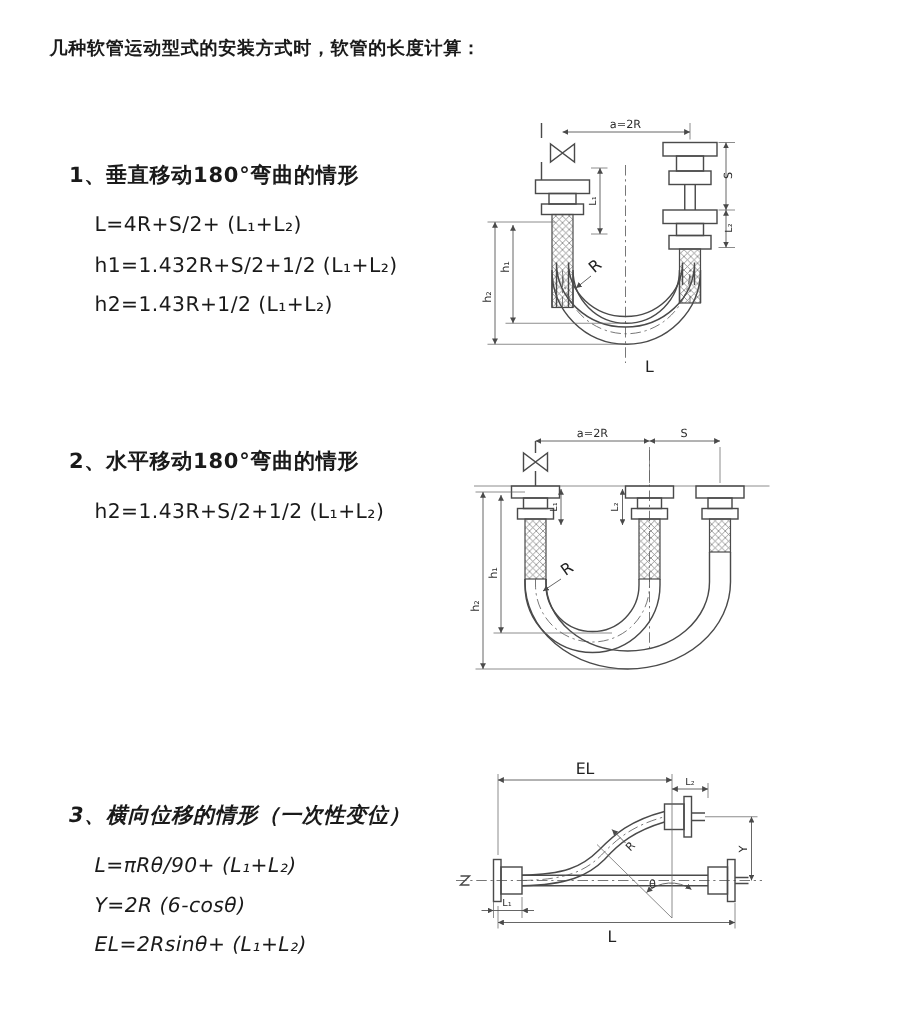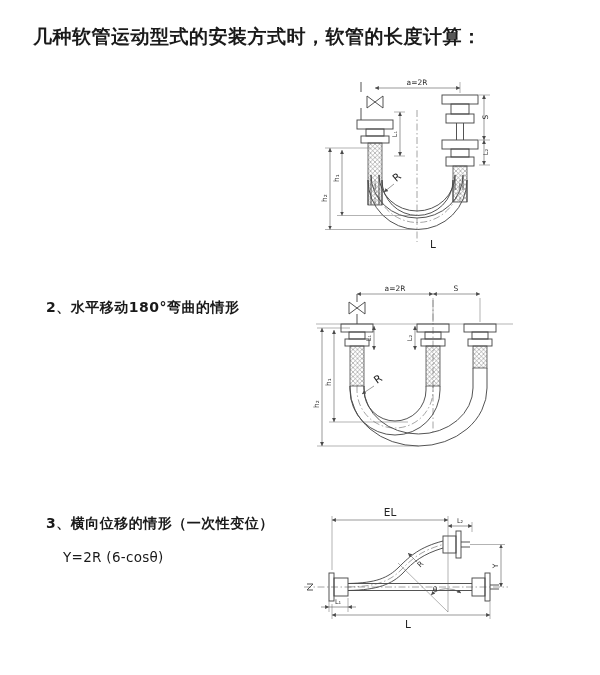--- a/index.html
+++ b/index.html
@@ -1,26 +1,26 @@
 <!DOCTYPE html>
 <html><head>
 <meta charset="utf-8">
 <style>
   html,body{margin:0;padding:0;background:#ffffff;}
   .page{
     position:relative;width:600px;height:675px;background:#ffffff;overflow:hidden;
     font-family:"DejaVu Sans","Liberation Sans",sans-serif;color:#1a1a1a;
   }
-  .doc-title{position:absolute;left:33px;top:24px;font-size:19px;font-weight:600;letter-spacing:.5px;font-family:Liberation Mono, monospace;}
+  .doc-title{position:absolute;left:33px;top:24px;font-size:12px;font-weight:600;letter-spacing:.5px;font-family:Liberation Mono, monospace;}
   .section{position:absolute;left:46px;}
   .sec-heading{font-size:14px;font-weight:600;letter-spacing:.5px;margin:0 0 11px 0;}
   .formula{font-size:13.5px;font-weight:400;margin-left:17px;line-height:26.5px;white-space:pre;letter-spacing:.3px;}
   #sec1{top:108px;}
   #sec2{top:299px;}
-  #sec3{top:515px;}
+  #sec3{top:535px;font-style:italic;}
   .diagram{position:absolute;}
   #dia1{left:312px;top:72px;}
   #dia2{left:308px;top:282px;}
   #dia3{left:296px;top:500px;}
   svg{display:block;}
   .main{stroke:#4a4a4a;stroke-width:.95;fill:none;}
   .dim{stroke:#555;stroke-width:.6;fill:none;}
   .ext{stroke:#666;stroke-width:.5;fill:none;}
   .cl{stroke:#5a5a5a;stroke-width:.55;fill:none;stroke-dasharray:7 2.5 1.5 2.5;}
   .hatchbox{fill:url(#braid);stroke:#4a4a4a;stroke-width:.8;}
@@ -39,28 +39,37 @@
         <path d="M0,0 L10,5 L0,10 z" fill="#4a4a4a"></path>
       </marker>
       <pattern id="braid" width="4.5" height="4.5" patternUnits="userSpaceOnUse">
         <path d="M0,4.5 L4.5,0 M0,0 L4.5,4.5" stroke="#7a7a7a" stroke-width="0.5"></path>
       </pattern>
     </defs>
   </svg>
 
   <div class="doc-title">几种软管运动型式的安装方式时，软管的长度计算：</div>
 
+  <div class="section" id="sec1">
+    <div class="sec-heading">1、垂直移动180°弯曲的情形</div>
+    <div class="formula">L=4R+S/2+ (L₁+L₂)</div>
+    <div class="formula">h1=1.432R+S/2+1/2 (L₁+L₂)</div>
+    <div class="formula">h2=1.43R+1/2 (L₁+L₂)</div>
+  </div>
 
   <div class="section" id="sec2">
     <div class="sec-heading">2、水平移动180°弯曲的情形</div>
+    <div class="formula">h2=1.43R+S/2+1/2 (L₁+L₂)</div>
   </div>
 
   <div class="section" id="sec3">
     <div class="sec-heading">3、横向位移的情形（一次性变位）</div>
+    <div class="formula">L=πRθ/90+ (L₁+L₂)</div>
     <div class="formula">Y=2R (6-cosθ)</div>
+    <div class="formula">EL=2Rsinθ+ (L₁+L₂)</div>
   </div>
 
   <div class="diagram" id="dia1">
     <svg width="278" height="186" viewBox="0 0 278 186">
 
       <path class="cl" d="M105,38 V170"></path>
 
       <g>
         <path class="main" d="M49,10 V20 M49,36 V48"></path>
         <path class="main" d="M41,24 L41,36 L49,30 Z M57,24 L57,36 L49,30 Z" transform="translate(14,0)"></path>

